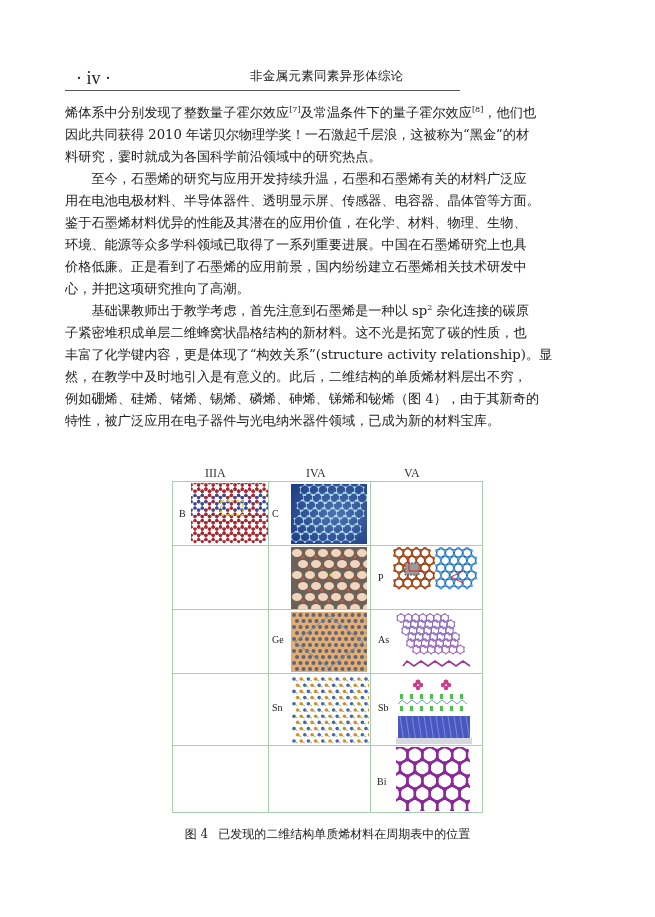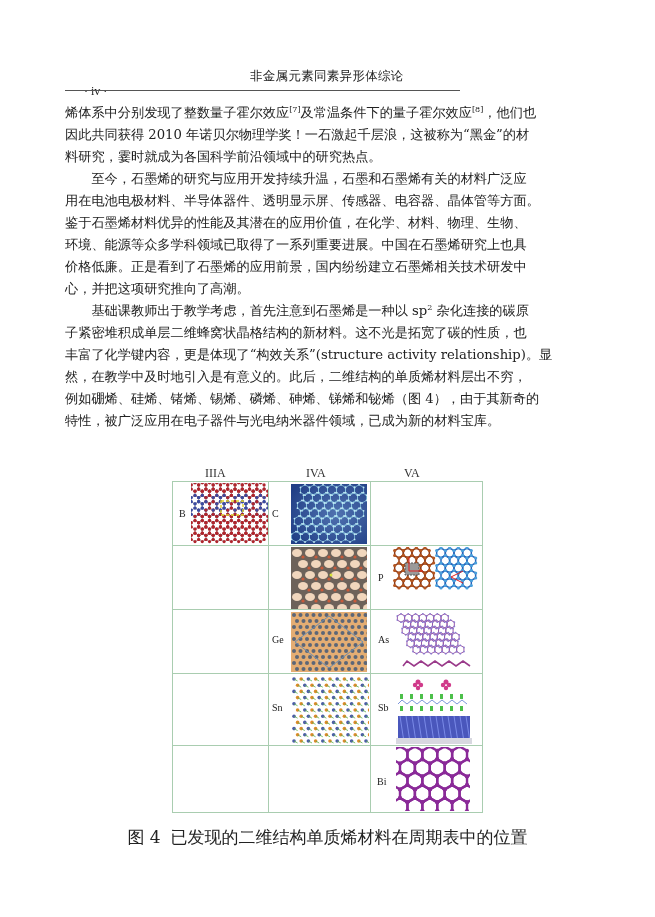--- a/index.html
+++ b/index.html
@@ -1,34 +1,34 @@
 <!DOCTYPE html>
 <html><head>
 <meta charset="utf-8">
 <style>
   html, body { margin:0; padding:0; background:#ffffff; }
   body { width:655px; height:917px; position:relative; overflow:hidden;
          font-family:"DejaVu Serif","Liberation Serif",serif; color:#222; }
   .header { position:absolute; left:65px; top:66px; width:396px; height:22px; }
-  .hdr-page { position:absolute; left:19px; top:2px; font-family:"Liberation Serif",serif; font-size:12px;margin-top:16px; }
+  .hdr-page { position:absolute; left:11px; top:2px; font-family:"Liberation Serif",serif; font-size:18px; }
   .hdr-title { position:absolute; left:140px; width:300px; top:2px; font-size:12.5px; text-align:left; letter-spacing:0.3px; }
   .page-rule { position:absolute; left:65px; top:90px; width:395px; height:1px; background:#555; }
   .body-text { position:absolute; left:65px; top:102px; width:396px; font-size:13.2px; line-height:22px; text-align:justify; }
   .body-text p { margin:0; }
   .line { display:block; white-space:nowrap; text-align:justify; text-align-last:justify; }
   .line.last { text-align-last:left; }
   sup { font-size:8px; line-height:0; }
   .figure { position:absolute; left:172px; top:466px; width:310px; }
   .group-labels { position:relative; height:14px; font-size:12px; font-family:"Liberation Serif",serif; color:#333; }
   .group-labels span { position:absolute; top:0; }
   table.pt { position:absolute; top:15px; left:0; border-collapse:collapse; width:310px; table-layout:fixed; }
   table.pt td { border:1px solid #a9cdb0; padding:0; position:relative; vertical-align:middle; }
   .el { position:absolute; font-family:"Liberation Serif",serif; font-size:10px; color:#222; }
   .thumb { position:absolute; overflow:hidden; }
-  .caption { position:absolute; left:65px; top:826px; width:525px; text-align:center; font-size:17px; }
+  .caption { position:absolute; left:65px; top:826px; width:525px; text-align:center; font-size:12px; }
   .caption .fignum { margin-right:10px; }
 </style>
 </head>
 <body>
 
 <div class="header">
   <span class="hdr-page">· iv ·</span>
   <span class="hdr-title" style="left:185px;">非金属元素同素异形体综论</span>
 </div>
 <div class="page-rule"></div>

